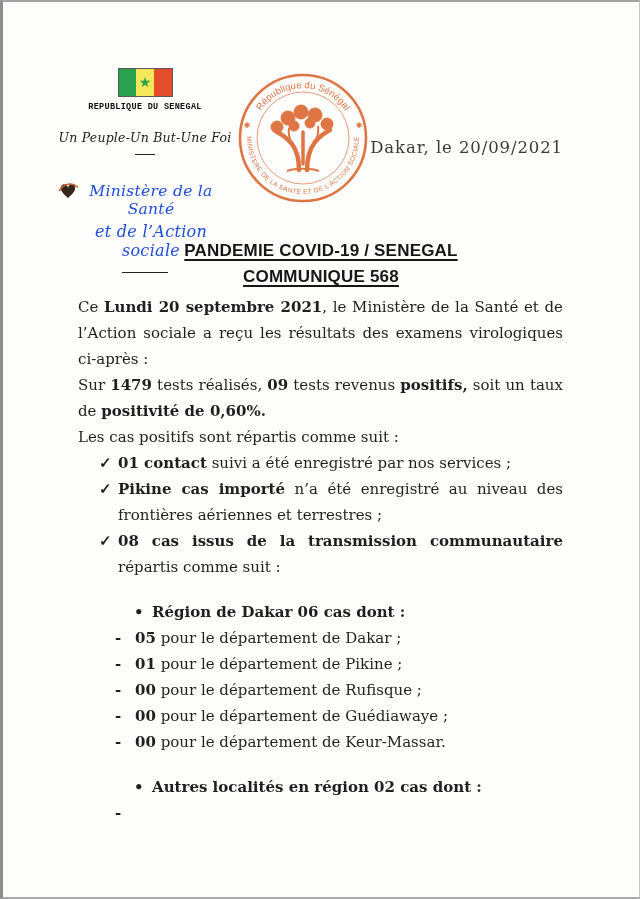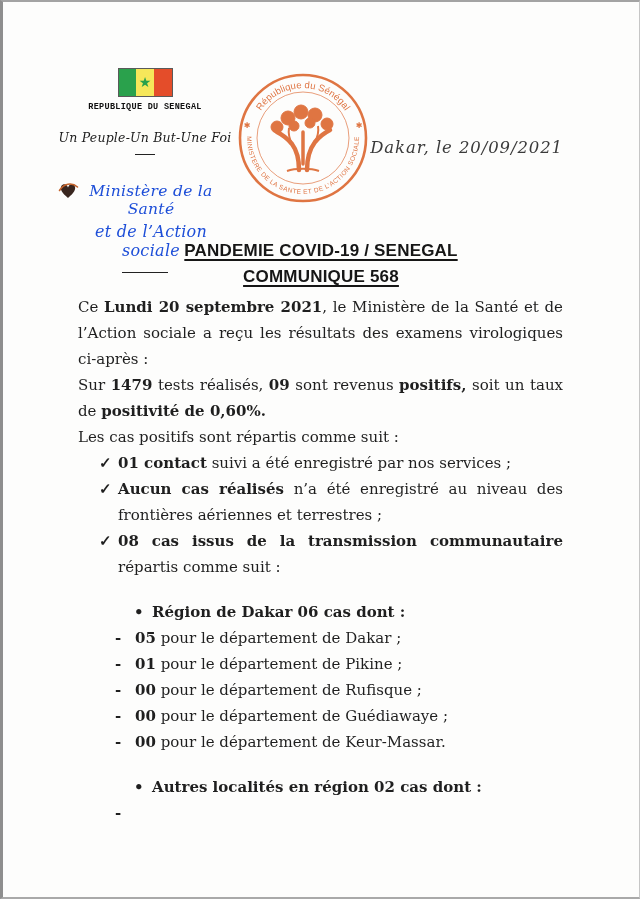--- a/index.html
+++ b/index.html
@@ -19,21 +19,21 @@
   .flag-star { position:absolute; left:50%; top:50%; transform:translate(-50%,-54%); font-size:14px; line-height:1; }
   .republic { font-family:Liberation Mono, monospace; font-weight:bold; font-size:8.5px; letter-spacing:.3px; margin-top:5px; color:#101010; }
   .motto { font-style:italic; font-size:12.5px; margin-top:18px; color:#1c1c1c; letter-spacing:.2px; }
   .rule-sm { width:20px; margin:9px auto 0; border-top:1.5px solid #222; }
   .rule-md { width:46px; margin:12px auto 0; border-top:1.5px solid #222; }
   .ministry { margin-top:27px; position:relative; font-style:italic; color:#1d4ed8; padding-left:12px; }
   .ministry-heart { position:absolute; left:2px; top:-1px; }
   .ministry-l1 { font-size:15.5px; letter-spacing:.3px; }
   .ministry-l2 { font-size:16px; margin-top:4px; letter-spacing:.3px; }
   .stamp-wrap { position:absolute; left:231px; top:64px; width:138px; height:142px; opacity:.93; }
-  .dateline { position:absolute; right:76px; top:136px; font-style:italic; font-size:16.5px; letter-spacing:.9px; color:#3a3a3a; }
+  .dateline { position:absolute; right:76px; top:136px; font-size:16.5px; letter-spacing:.9px; color:#3a3a3a; }
   .title-block { text-align:center; margin-top:20px; font-family:"Liberation Sans",sans-serif; font-weight:bold; font-size:17px; color:#161616; }
   .title-line { line-height:26px; text-decoration:underline; text-decoration-thickness:1.5px; text-underline-offset:3px; letter-spacing:.2px; }
   .doc-body { margin:4px 76px 0 75px; font-size:15px; line-height:26px; color:#1f1f1f; }
   .line { display:flex; }
   .line.gap { margin-top:19px; }
   .marker { flex:0 0 auto; font-weight:bold; }
   .kind-check  { padding-left:21px; } .kind-check  .marker { width:19px; }
   .kind-bullet { padding-left:56px; } .kind-bullet .marker { width:18px; }
   .kind-dash   { padding-left:37px; } .kind-dash   .marker { width:20px; font-weight:bold; }
   .content { flex:1 1 auto; min-width:0; }
@@ -108,32 +108,32 @@
   <div class="title-block">
     <div class="title-line">PANDEMIE COVID-19 / SENEGAL</div>
     <div class="title-line">COMMUNIQUE 568</div>
   </div>
 
   <div class="doc-body">
       <div class="line kind-para">
         <div class="content justify"><span>Ce </span><b>Lundi 20 septembre 2021</b><span>, le Ministère de la Santé et de l’Action sociale a reçu les résultats des examens virologiques ci-après :</span></div>
       </div>
       <div class="line kind-para">
-        <div class="content justify"><span>Sur </span><b>1479</b><span> tests réalisés, </span><b>09</b><span> sont revenus </span><b>positifs,</b><span> soit un taux de </span><b>positivité de 0,60%.</b></div>
+        <div class="content justify"><span>Sur </span><b>1479</b><span> tests réalisés, </span><b>09</b><span> tests revenus </span><b>positifs,</b><span> soit un taux de </span><b>positivité de 0,60%.</b></div>
       </div>
       <div class="line kind-para">
         <div class="content"><span>Les cas positifs sont répartis comme suit :</span></div>
       </div>
       <div class="line kind-check">
         <span class="marker">✓</span>
         <div class="content"><b>01 contact</b><span> suivi a été enregistré par nos services ;</span></div>
       </div>
       <div class="line kind-check">
         <span class="marker">✓</span>
-        <div class="content justify"><b>Aucun cas réalisés</b><span> n’a été enregistré au niveau des frontières aériennes et terrestres ;</span></div>
+        <div class="content justify"><b>Pikine cas importé</b><span> n’a été enregistré au niveau des frontières aériennes et terrestres ;</span></div>
       </div>
       <div class="line kind-check">
         <span class="marker">✓</span>
         <div class="content justify"><b>08 cas issus de la transmission communautaire</b><span> répartis comme suit :</span></div>
       </div>
       <div class="line kind-bullet gap">
         <span class="marker">•</span>
         <div class="content"><b>Région de Dakar 06 cas dont :</b></div>
       </div>
       <div class="line kind-dash">

